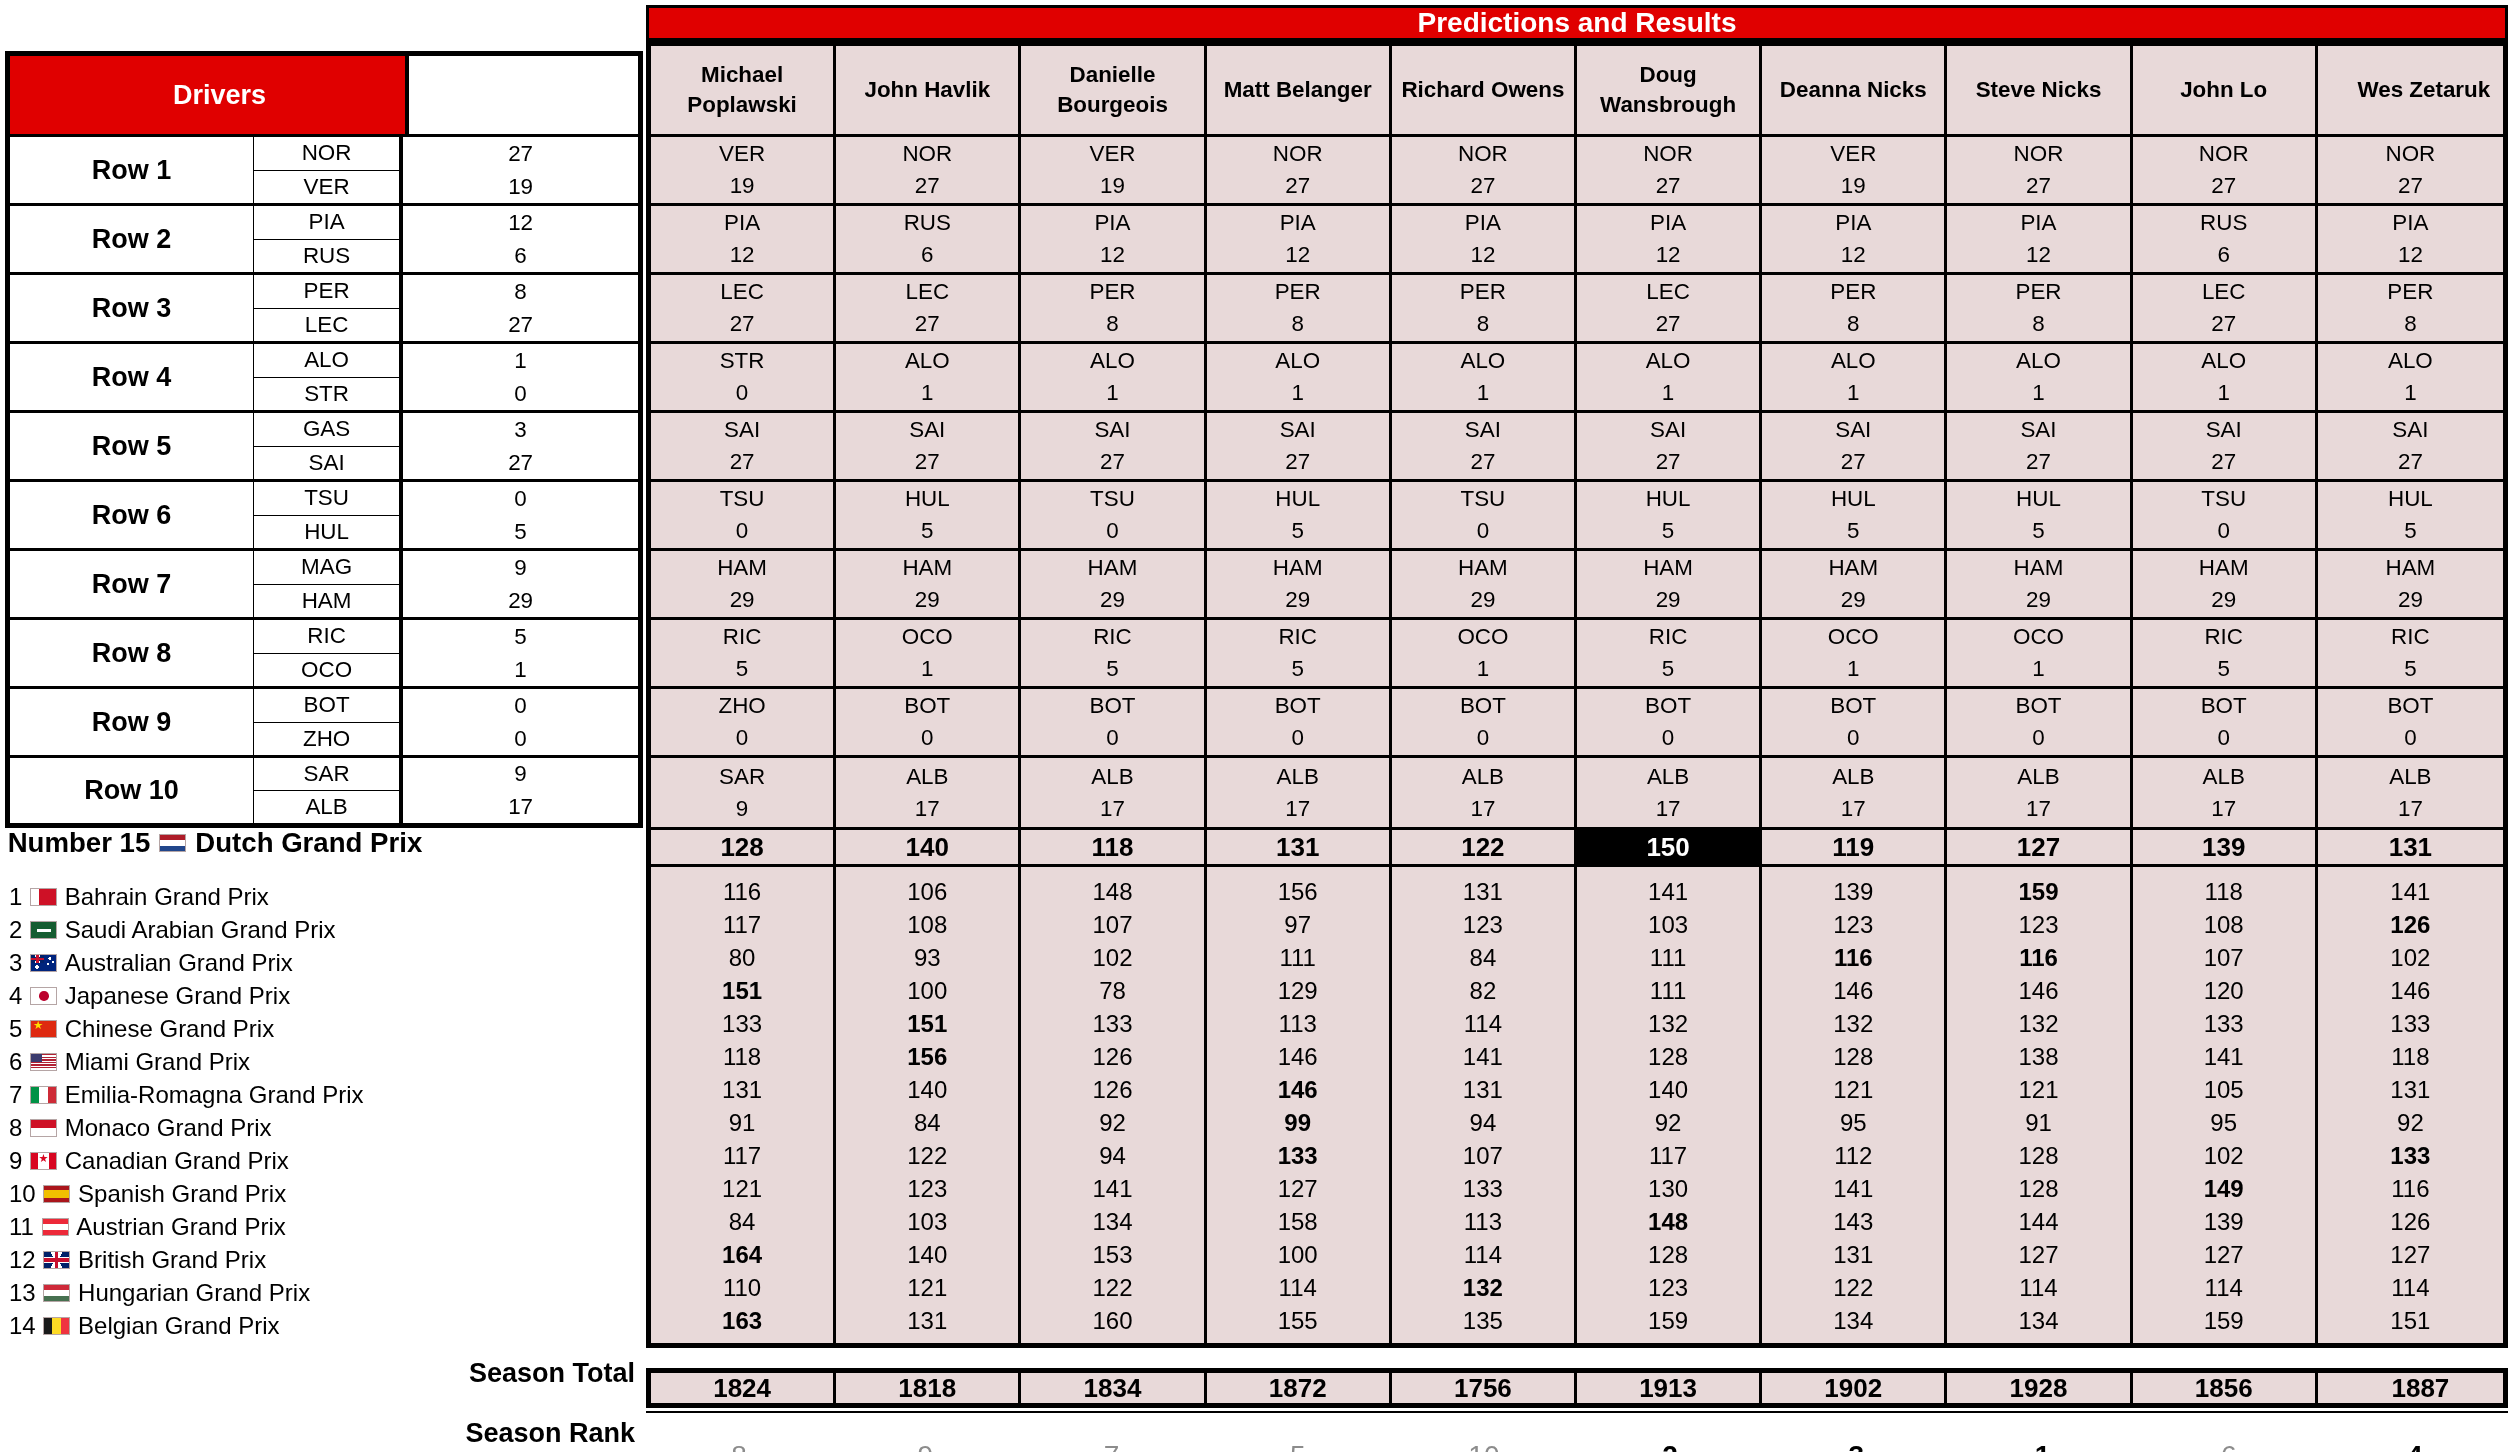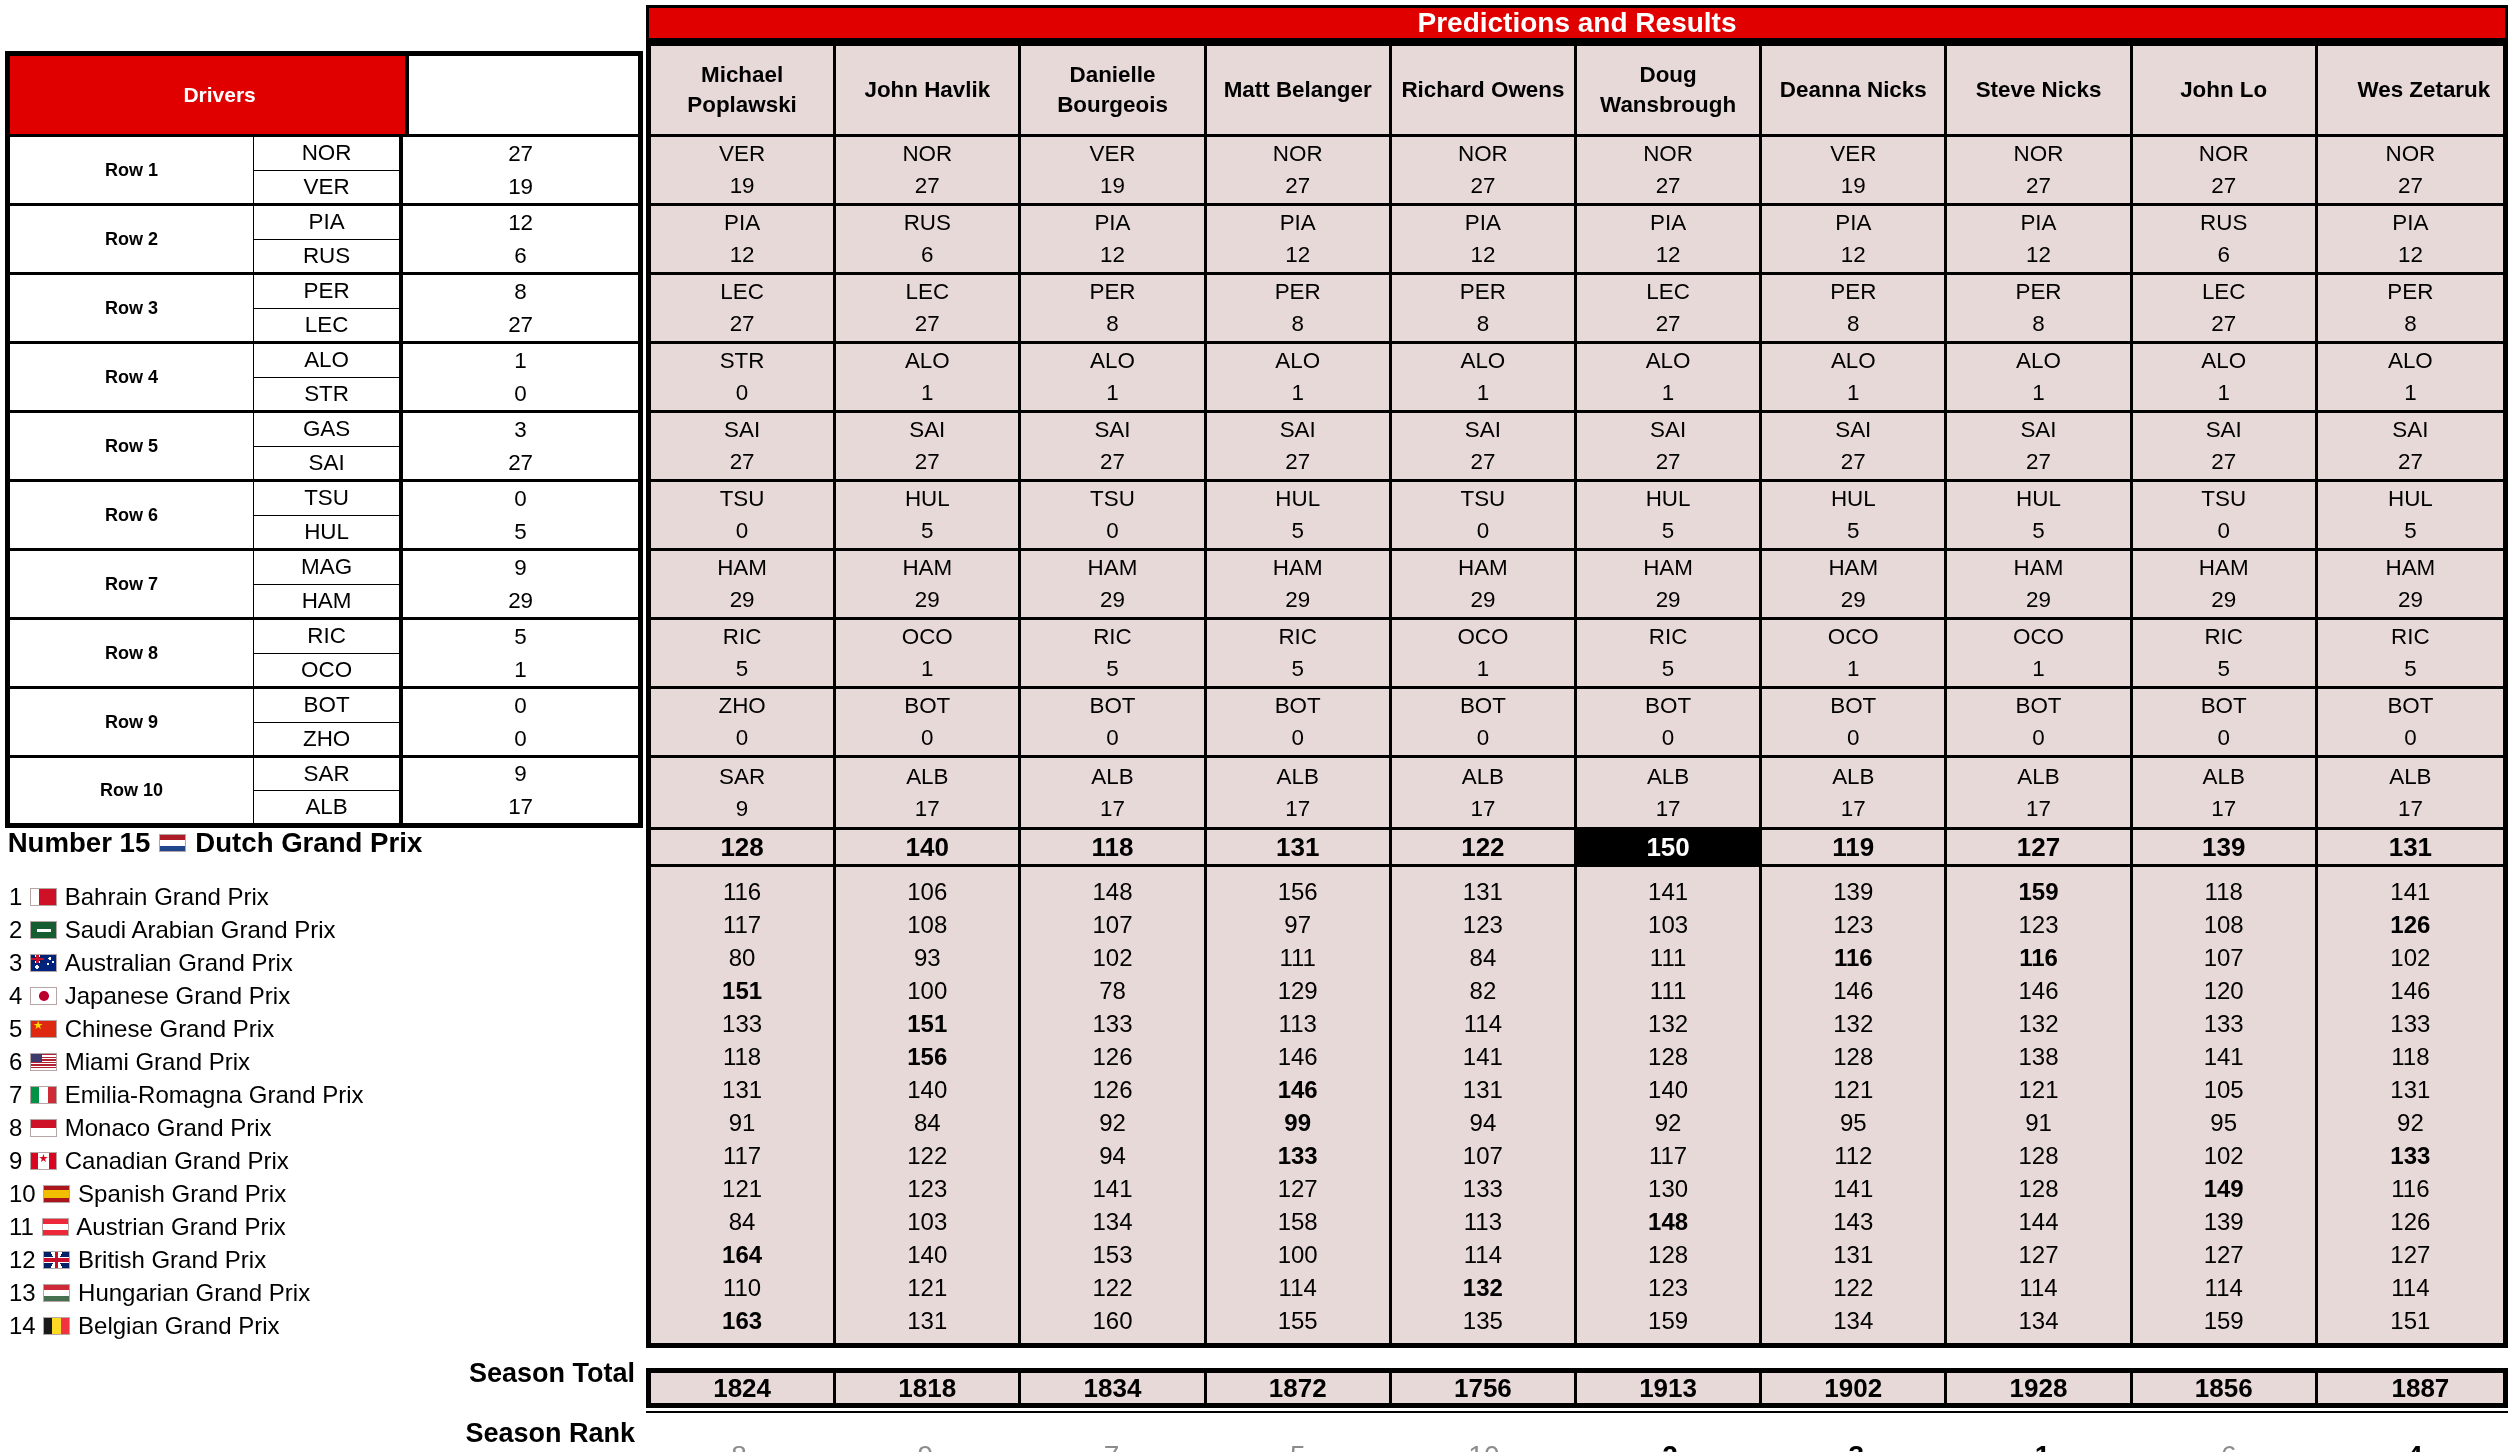--- a/index.html
+++ b/index.html
@@ -8,26 +8,26 @@
     --gray:#8c8c8c;
   }
   *{box-sizing:border-box;margin:0;padding:0;}
   html,body{background:#fff;}
   body{font-family:"Liberation Sans",sans-serif;color:#000;}
   .page{position:relative;width:2512px;height:1453px;background:#fff;overflow:hidden;}
 
   
   .left-table{position:absolute;left:5.1px;top:51px;width:638px;border:5.1px solid #000;background:#fff;}
   .lt-header{display:flex;height:81px;border-bottom:3.8px solid #000;}
-  .lt-h{background:var(--red);color:#fff;font-weight:bold;font-size:21px;display:flex;align-items:center;justify-content:center;padding-left:24px;}
+  .lt-h{background:var(--red);color:#fff;font-weight:bold;font-size:27px;display:flex;align-items:center;justify-content:center;padding-left:24px;}
   .lt-h-drivers{width:399px;border-right:4.5px solid #000;}
   .lt-h-points{flex:1;}
   .lt-row{display:flex;height:69px;border-bottom:3.8px solid #000;}
   .lt-row:last-child{height:65px;border-bottom:none;}
-  .lt-label{width:244px;border-right:1.9px solid #000;display:flex;align-items:center;justify-content:center;font-weight:bold;font-size:18px;}
+  .lt-label{width:244px;border-right:1.9px solid #000;display:flex;align-items:center;justify-content:center;font-weight:bold;font-size:27px;}
   .lt-codes{width:149px;border-right:4.5px solid #000;display:flex;flex-direction:column;}
   .lt-code{flex:1;display:flex;align-items:center;justify-content:center;font-size:22.4px;border-bottom:1.9px solid #000;}
   .lt-code:last-child{border-bottom:none;}
   .lt-points{flex:1;display:flex;flex-direction:column;}
   .lt-pt{flex:1;display:flex;align-items:center;justify-content:center;font-size:22.4px;}
 
   
   .current-race{position:absolute;left:7.7px;top:827px;font-weight:bold;font-size:27.6px;display:flex;align-items:center;gap:9px;}
   .race-list{position:absolute;left:9px;top:880px;}
   .race-item{display:flex;align-items:center;font-size:24px;height:33px;gap:7.7px;}

